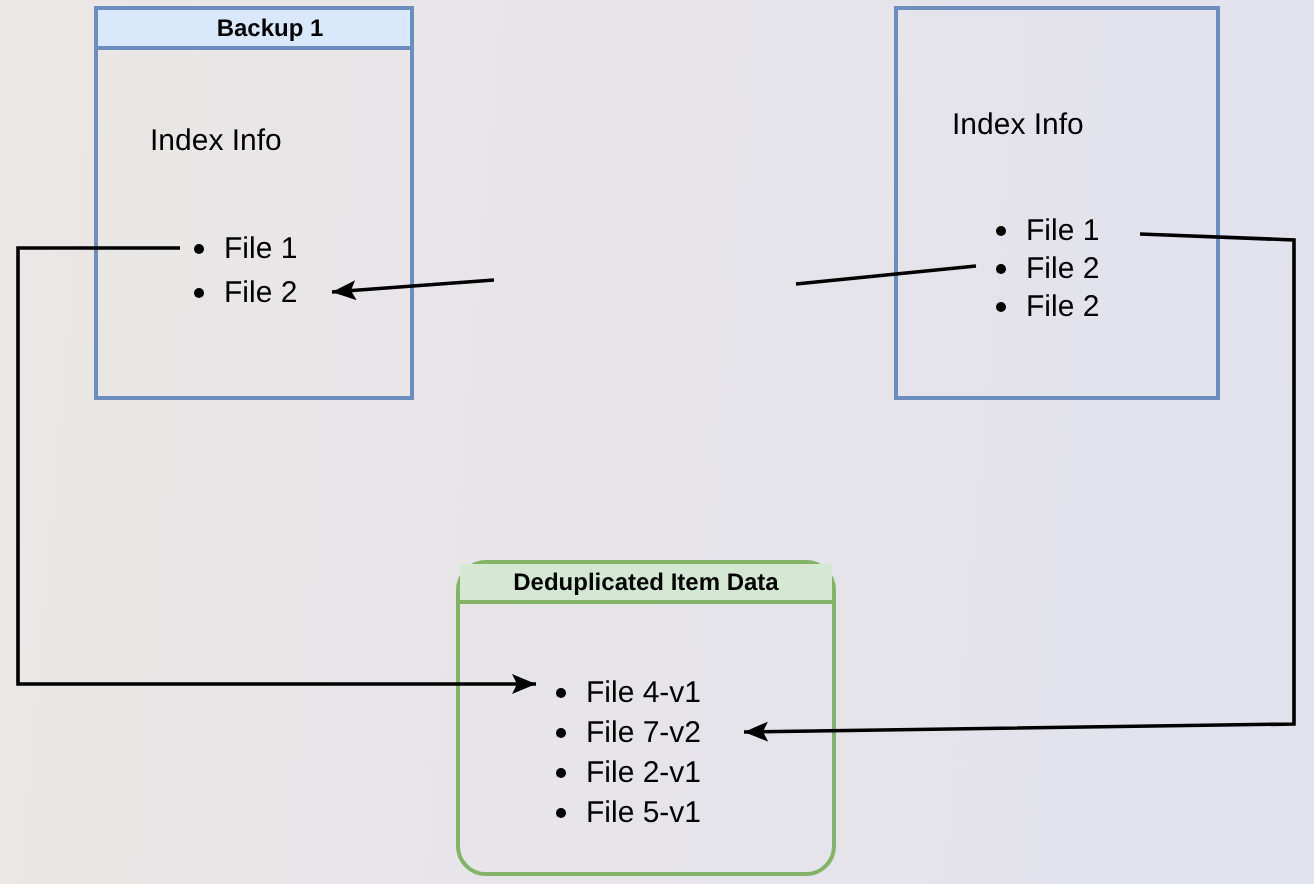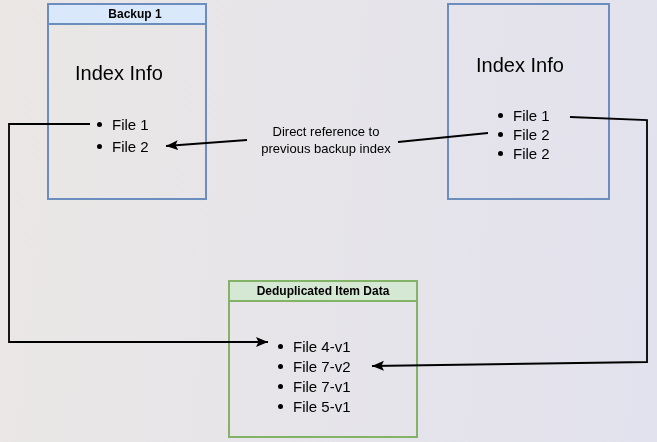--- a/index.html
+++ b/index.html
@@ -14,34 +14,34 @@
     overflow: hidden;
     background: linear-gradient(95deg, var(--bg-left, #eae7e5) 0%, var(--bg-right, #e2e2ee) 100%);
     color: #000;
   }
   .box {
     position: absolute;
     border: 2px solid;
     background: transparent;
   }
   .box.blue  { border-color: var(--blue-border, #6c8ebf); }
-  .box.green { border-color: var(--green-border, #82b366); }
+  .box.green { border-color: var(--green-border, #82b366); border-radius: 15px; }
   .box-header {
     height: 18px;
     line-height: 18px;
     text-align: center;
     font-size: 12px;
     font-weight: bold;
     border-bottom: 2px solid;
   }
   .blue  .box-header { background: var(--blue-fill, #dae8fc);  border-bottom-color: var(--blue-border, #6c8ebf); padding-left: 16px; }
   .green .box-header { background: var(--green-fill, #d5e8d4); border-bottom-color: var(--green-border, #82b366); }
   .inner-label {
     position: absolute;
-    font-size: 20px;
+    font-size: 15px;
     white-space: nowrap;
   }
   .file-list {
     position: absolute;
   }
   .file-item {
     display: flex;
     align-items: center;
     font-size: 15px;
     white-space: nowrap;
@@ -140,33 +140,29 @@
       <div class="file-item">
         <span class="dot"></span>
         <span>File 4-v1</span>
       </div>
       <div class="file-item">
         <span class="dot"></span>
         <span>File 7-v2</span>
       </div>
       <div class="file-item">
         <span class="dot"></span>
-        <span>File 7-v1</span>
+        <span>File 2-v1</span>
       </div>
       <div class="file-item">
         <span class="dot"></span>
         <span>File 5-v1</span>
       </div>
     </div>
   </div>
 
-  <div class="annotation">
-    <div>Direct reference to</div>
-    <div>previous backup index</div>
-  </div>
 
   <svg class="overlay" width="657" height="442" viewBox="0 0 657 442">
     <defs>
       <marker id="arrowhead" markerWidth="14" markerHeight="11" refX="12" refY="5" orient="auto" markerUnits="userSpaceOnUse">
         <path class="arrowhead" d="M0,0 L12,5 L0,10 L2.5,5 Z"></path>
       </marker>
     </defs>
 
     <path class="arrow" d="M488,133 L398,142"></path>
     <path class="arrow" d="M247,140 L166,146" marker-end="url(#arrowhead)"></path>

